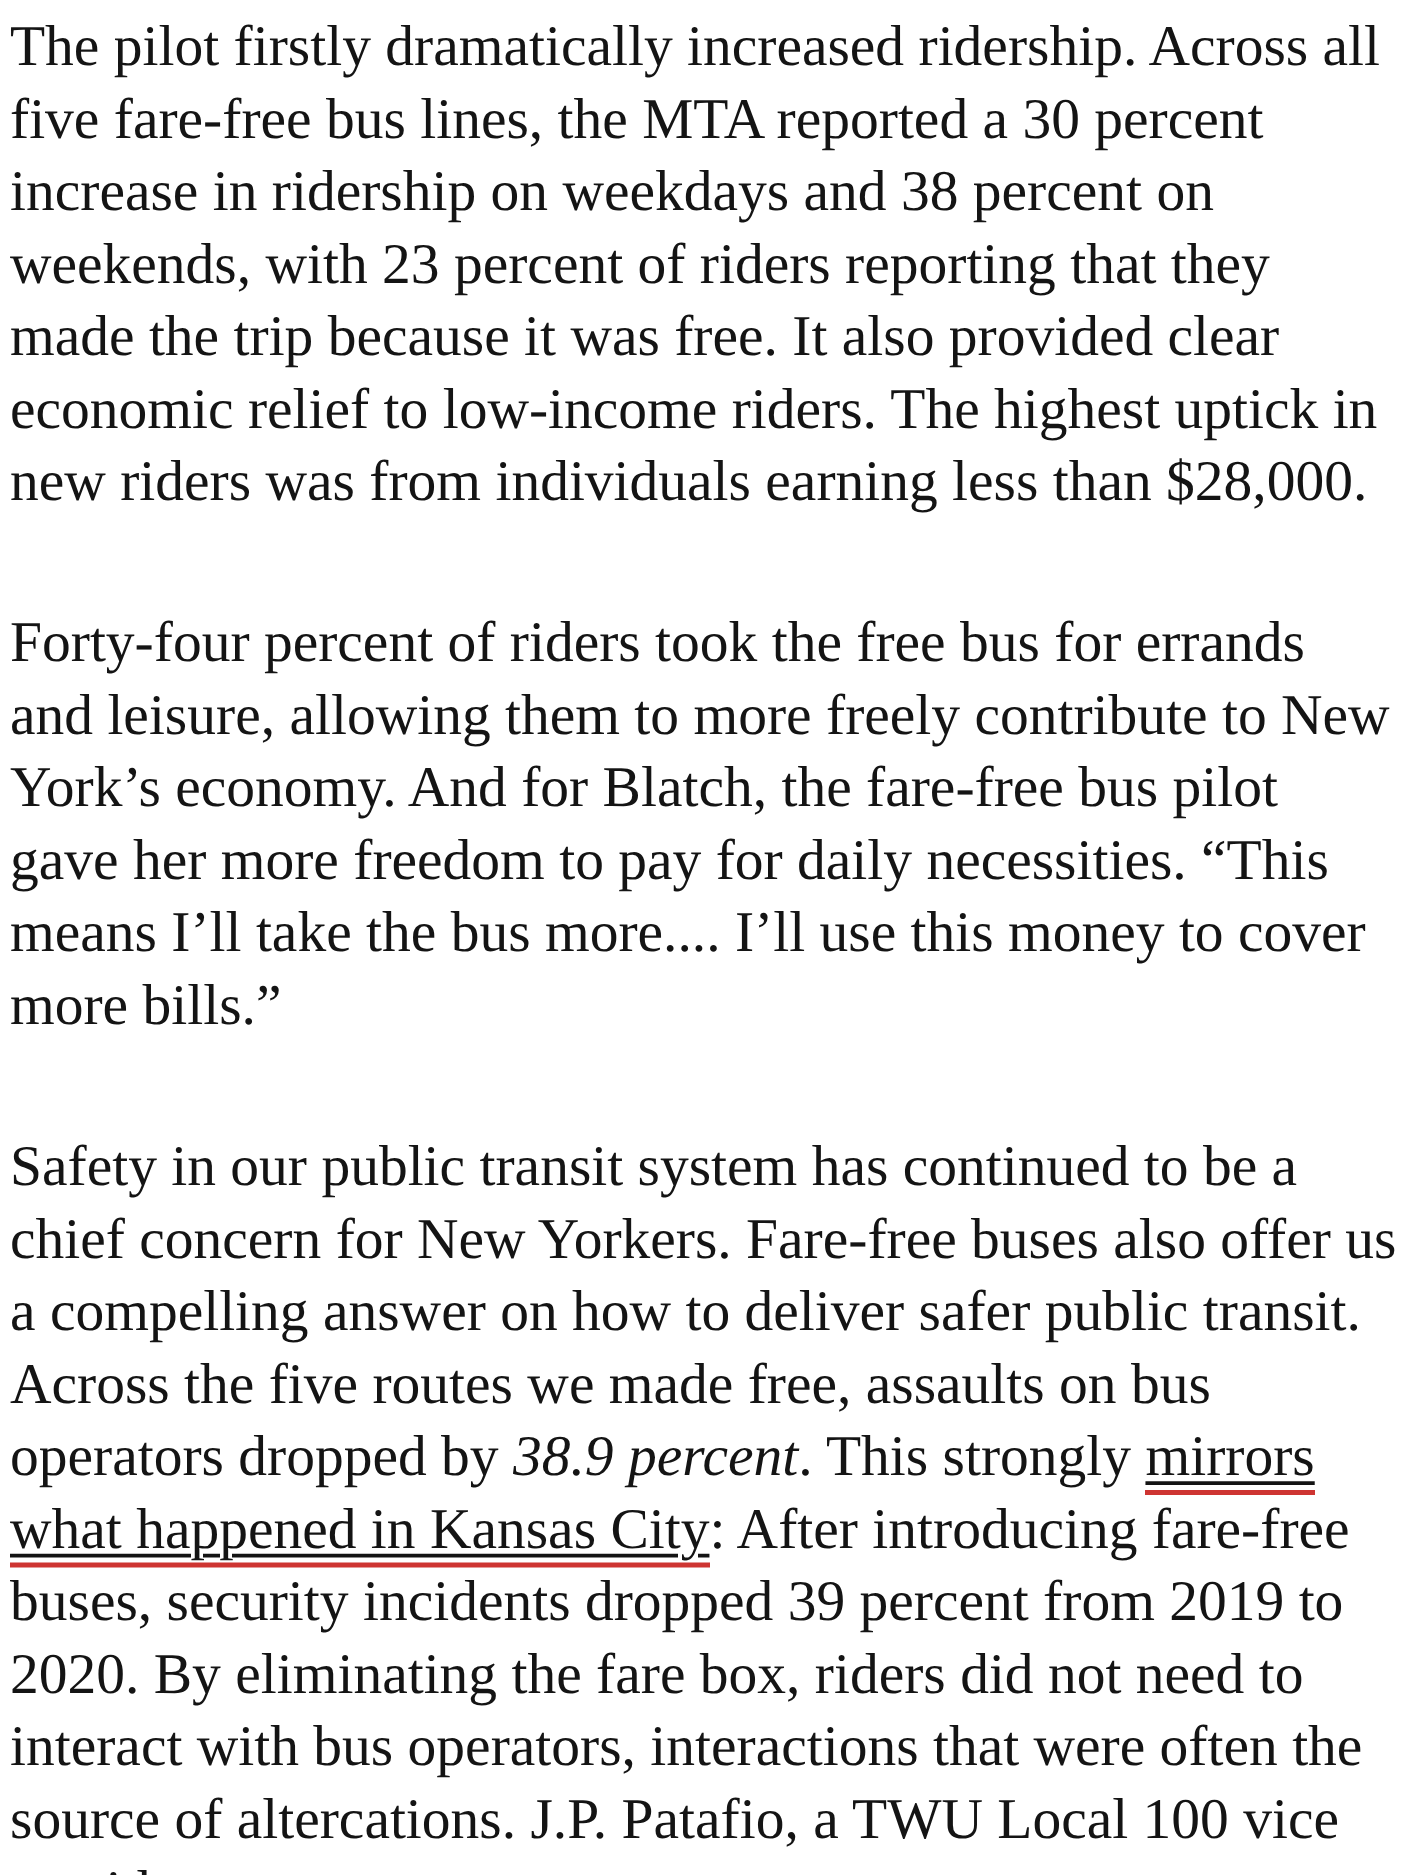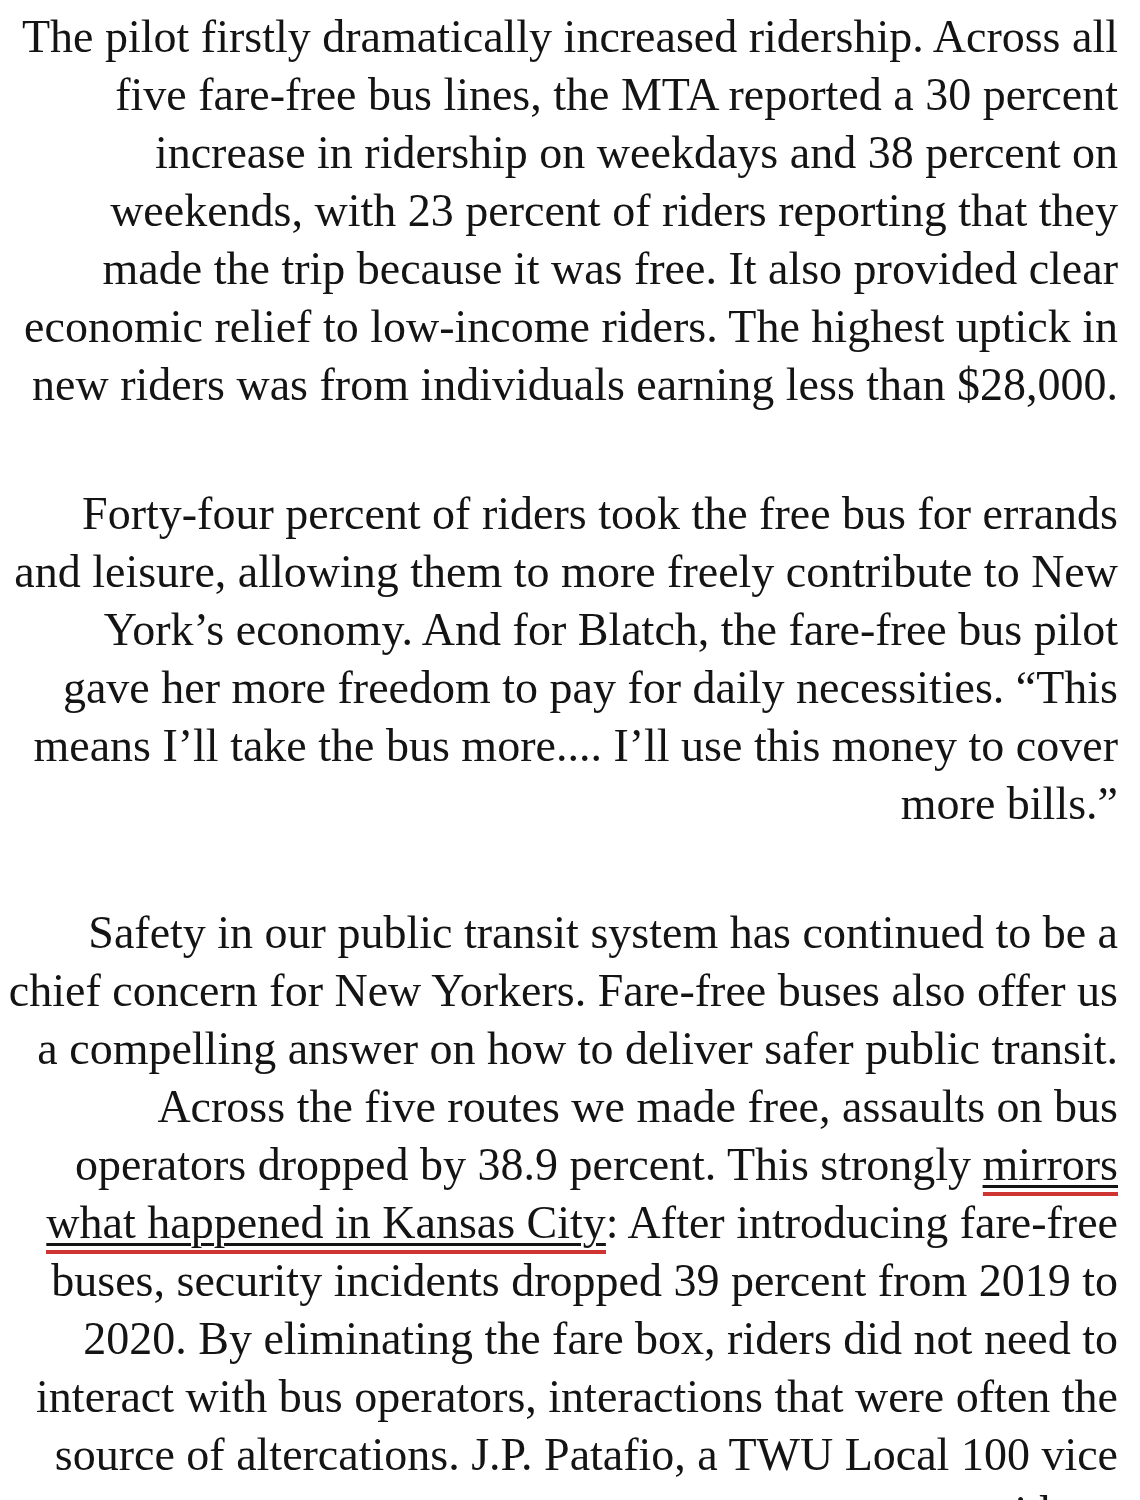--- a/index.html
+++ b/index.html
@@ -14,24 +14,23 @@
     width: 1140px;
     padding: 8px 22px 0 8px;
     font-family: "Liberation Serif", serif;
     font-size: 46px;
     line-height: 58px;
     color: #141414;
     letter-spacing: 0px;
   }
   .article p {
     margin: 0 0 71px 0;
-    text-align: right;
   }
   .seg-plain { font-style: normal; }
-  .seg-italic { }
+  .seg-italic { font-style: italic; }
   a.seg-link {
     color: inherit;
     text-decoration: underline;
     text-decoration-thickness: 3px;
     text-underline-offset: 5px;
     border-bottom: 4px solid #ce3532;
     padding-bottom: 2px;
     cursor: pointer;
   }
 </style>

